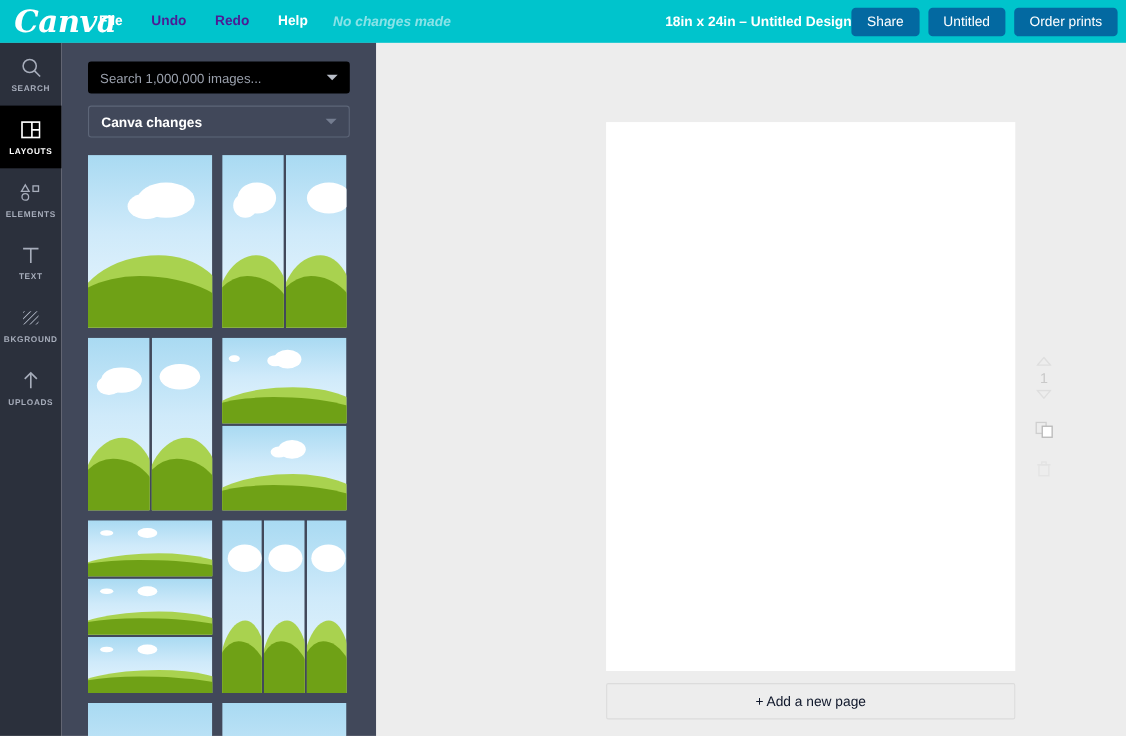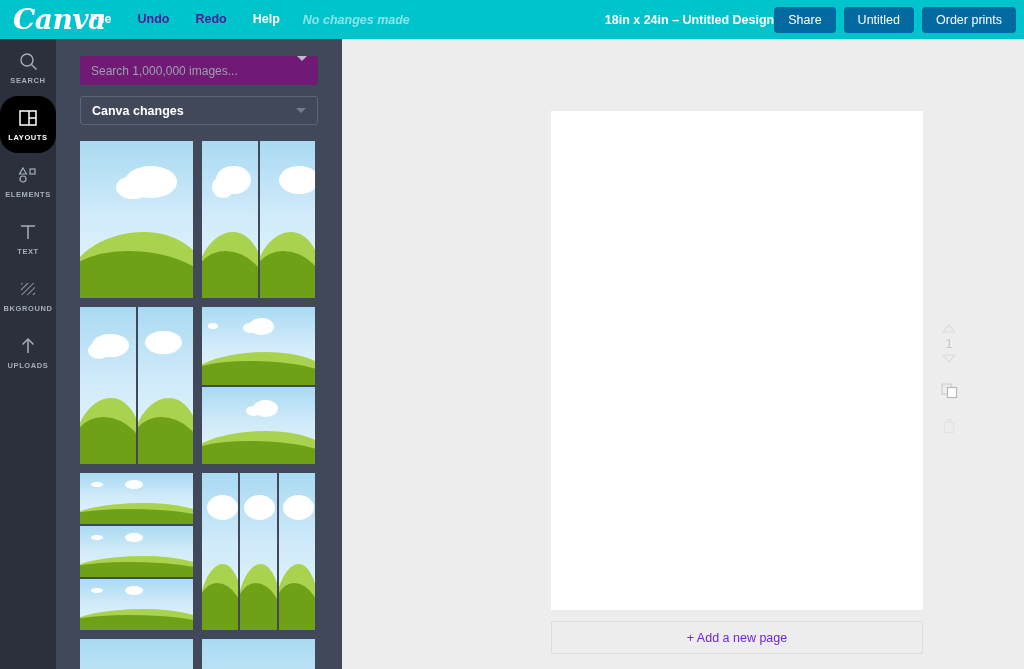--- a/index.html
+++ b/index.html
@@ -47,36 +47,35 @@
 
   
   #rail {
     position:absolute; top:39px; left:0; width:56px; height:630px;
     background:#2b303c;
   }
   .rail-item {
     width:56px; height:57px; display:flex; flex-direction:column;
     align-items:center; justify-content:center; cursor:pointer;
     color:#a7adbb;
-    border-radius:18px;
   }
   .rail-item.active { background:#000000; color:#ffffff; }
   .rail-icon { height:22px; display:flex; align-items:center; justify-content:center; }
   .rail-label {
     font-size:7.5px; letter-spacing:0.6px; margin-top:4px; font-weight:bold;
   }
 
   
   #panel {
     position:absolute; top:39px; left:56px; width:286px; height:630px;
     background:#41485a; overflow:hidden;
   }
   #search-box {
     position:absolute; top:17px; left:24px; width:238px; height:29px;
-    background:#701a75; border-radius:3px; display:flex; 
+    background:#000000; border-radius:3px; display:flex; align-items:center;
   }
   #search-input {
     border:none; outline:none; background:transparent;
     font-size:12px; color:#9aa0ac; margin-left:11px; width:195px;
     font-family:"Liberation Sans", sans-serif;
   }
   #search-input::placeholder { color:#9aa0ac; }
   .caret { width:0; height:0; border-left:5px solid transparent;
            border-right:5px solid transparent; cursor:pointer; }
   #search-caret { border-top:5px solid #b9bec8; position:absolute; right:11px; }
@@ -125,21 +124,21 @@
     position:absolute; top:39px; left:342px; width:682px; height:630px;
     background:#ededed;
   }
   #page {
     position:absolute; left:209px; top:72px; width:372px; height:499px;
     background:#ffffff;
   }
   #add-page {
     position:absolute; left:209px; top:582px; width:372px; height:33px;
     background:#ededed; border:1px solid #dcdcdc; border-radius:2px;
-    color:#6d28d9; font-size:12.5px; cursor:pointer;
+    color:#0f172a; font-size:12.5px; cursor:pointer;
     display:flex; align-items:center; justify-content:center;
     font-family:"Liberation Sans", sans-serif;
   }
   #page-controls {
     position:absolute; left:592px; top:285px; width:30px;
     display:flex; flex-direction:column; align-items:center;
     color:#d9d9d9;
   }
   .pc { cursor:pointer; display:flex; align-items:center; justify-content:center; }
   #page-number { font-size:13px; color:#c9c9c9; margin:3px 0; }

